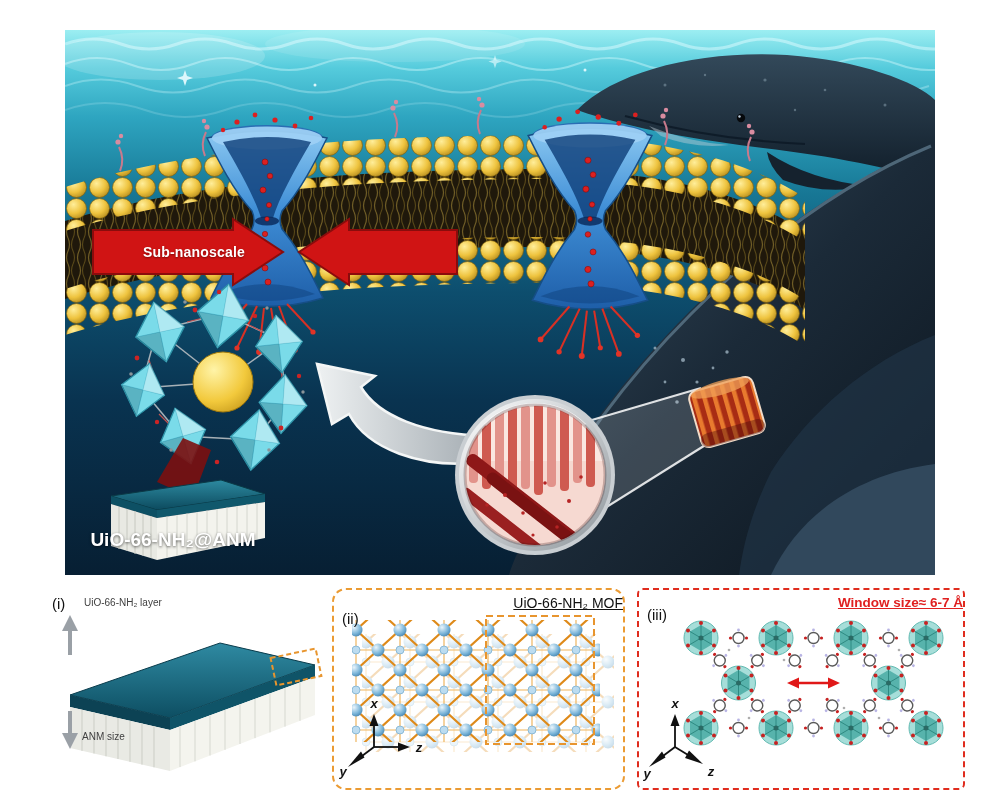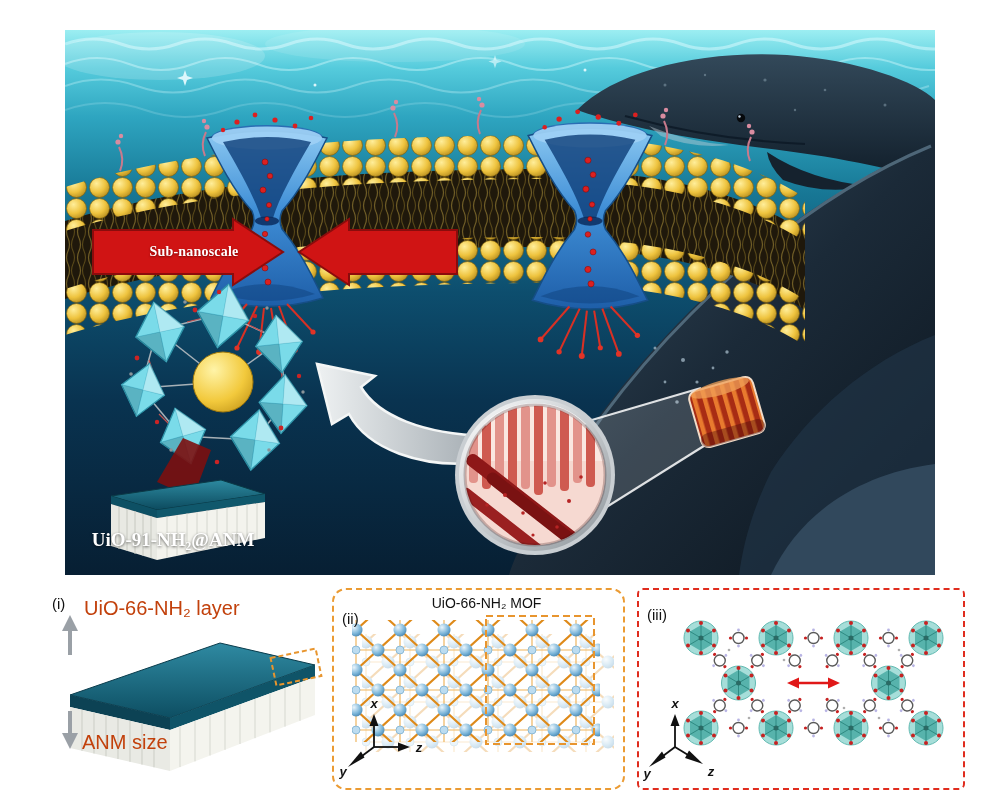--- a/index.html
+++ b/index.html
@@ -1,33 +1,33 @@
 <!DOCTYPE html>
 <html><head>
 <meta charset="utf-8">
 <style>
   html,body{margin:0;padding:0;background:#fff;}
   .page{position:relative;width:1000px;height:800px;background:#ffffff;
         font-family:"Liberation Sans",sans-serif;overflow:hidden;}
   .abs{position:absolute;}
   .scene{left:65px;top:30px;width:870px;height:545px;}
-  .scene-label{color:#ffffff;font-weight:700;text-align:center;font-family:Liberation Serif, serif;}
+  .scene-label{color:#ffffff;font-weight:700;text-align:center;}
   .sub-nano{left:58px;top:214px;width:142px;font-size:14px;
             text-shadow:0 1px 2px rgba(90,0,0,.7);letter-spacing:.2px;}
   .material{left:6px;top:499px;width:204px;font-size:19px;
             text-shadow:0 1px 3px rgba(0,0,0,.6);}
   .panel{box-sizing:border-box;}
   .panel-i{left:30px;top:585px;width:295px;height:205px;}
   .panel-ii{left:332px;top:588px;width:293px;height:202px;
             border:2px dashed #eb9b33;border-radius:14px;}
   .panel-iii{left:637px;top:588px;width:328px;height:202px;
              border:2px dashed #e02c1e;border-radius:6px;}
   .idx{font-size:15px;color:#111;}
-  .lbl{font-size:20px;color:#c2410c;}
-  .ptitle{width:100%;text-align:center;font-size:14px;color:#111;top:5px;left:8px;}
+  .lbl{font-size:10px;color:#404040;}
+  .ptitle{width:100%;text-align:right;font-size:14px;color:#111;top:5px;left:0;text-decoration:underline;}
   .ptitle-red{color:#e02020;font-weight:600;font-size:13.5px;}
   svg{display:block;}
 </style>
 </head>
 <body>
 
 <div class="page">
 
   <div class="abs scene">
     <svg viewBox="0 0 870 545" width="870" height="545">
@@ -367,21 +367,21 @@
 
       <g fill="#eafcff" opacity=".9">
         <path d="M120,40 l2,6 6,2 -6,2 -2,6 -2,-6 -6,-2 6,-2 Z"></path>
         <path d="M430,25 l1.6,5 5,1.6 -5,1.6 -1.6,5 -1.6,-5 -5,-1.6 5,-1.6 Z" opacity=".7"></path>
         <circle cx="250" cy="55" r="1.5"></circle>
           <circle cx="520" cy="40" r="1.5"></circle>
       </g>
     </svg>
 
     <div class="abs scene-label sub-nano">Sub-nanoscale</div>
-    <div class="abs scene-label material">UiO-91-NH₂@ANM</div>
+    <div class="abs scene-label material">UiO-66-NH₂@ANM</div>
   </div>
 
   <div class="abs panel panel-i">
     <svg class="abs" style="left:0;top:0" viewBox="0 0 295 205" width="295" height="205">
       <defs>
         <linearGradient id="p1Teal" x1="0" y1="0" x2="0" y2="1">
           <stop offset="0" stop-color="#2f8aa2"></stop>
             <stop offset="1" stop-color="#0d4e62"></stop>
         </linearGradient>
       </defs>
@@ -540,15 +540,16 @@
         <line x1="36" y1="157" x2="20" y2="169"></line>
           <polygon points="23,161.5 10,177 26.5,167.5" stroke="none"></polygon>
         <line x1="36" y1="157" x2="54" y2="168"></line>
           <polygon points="50,160.5 64,174 46,168" stroke="none"></polygon>
         <text x="36" y="118" text-anchor="middle" font-size="13" font-style="italic" font-weight="bold" stroke="none">x</text>
         <text x="8" y="188" text-anchor="middle" font-size="13" font-style="italic" font-weight="bold" stroke="none">y</text>
         <text x="72" y="186" text-anchor="middle" font-size="13" font-style="italic" font-weight="bold" stroke="none">z</text>
       </g>
     </svg>
     <div class="abs idx" style="left:8px;top:16px">(iii)</div>
+    <div class="abs ptitle ptitle-red">Window size≈ 6-7 Å</div>
   </div>
 
 </div>
 
 </body></html>

